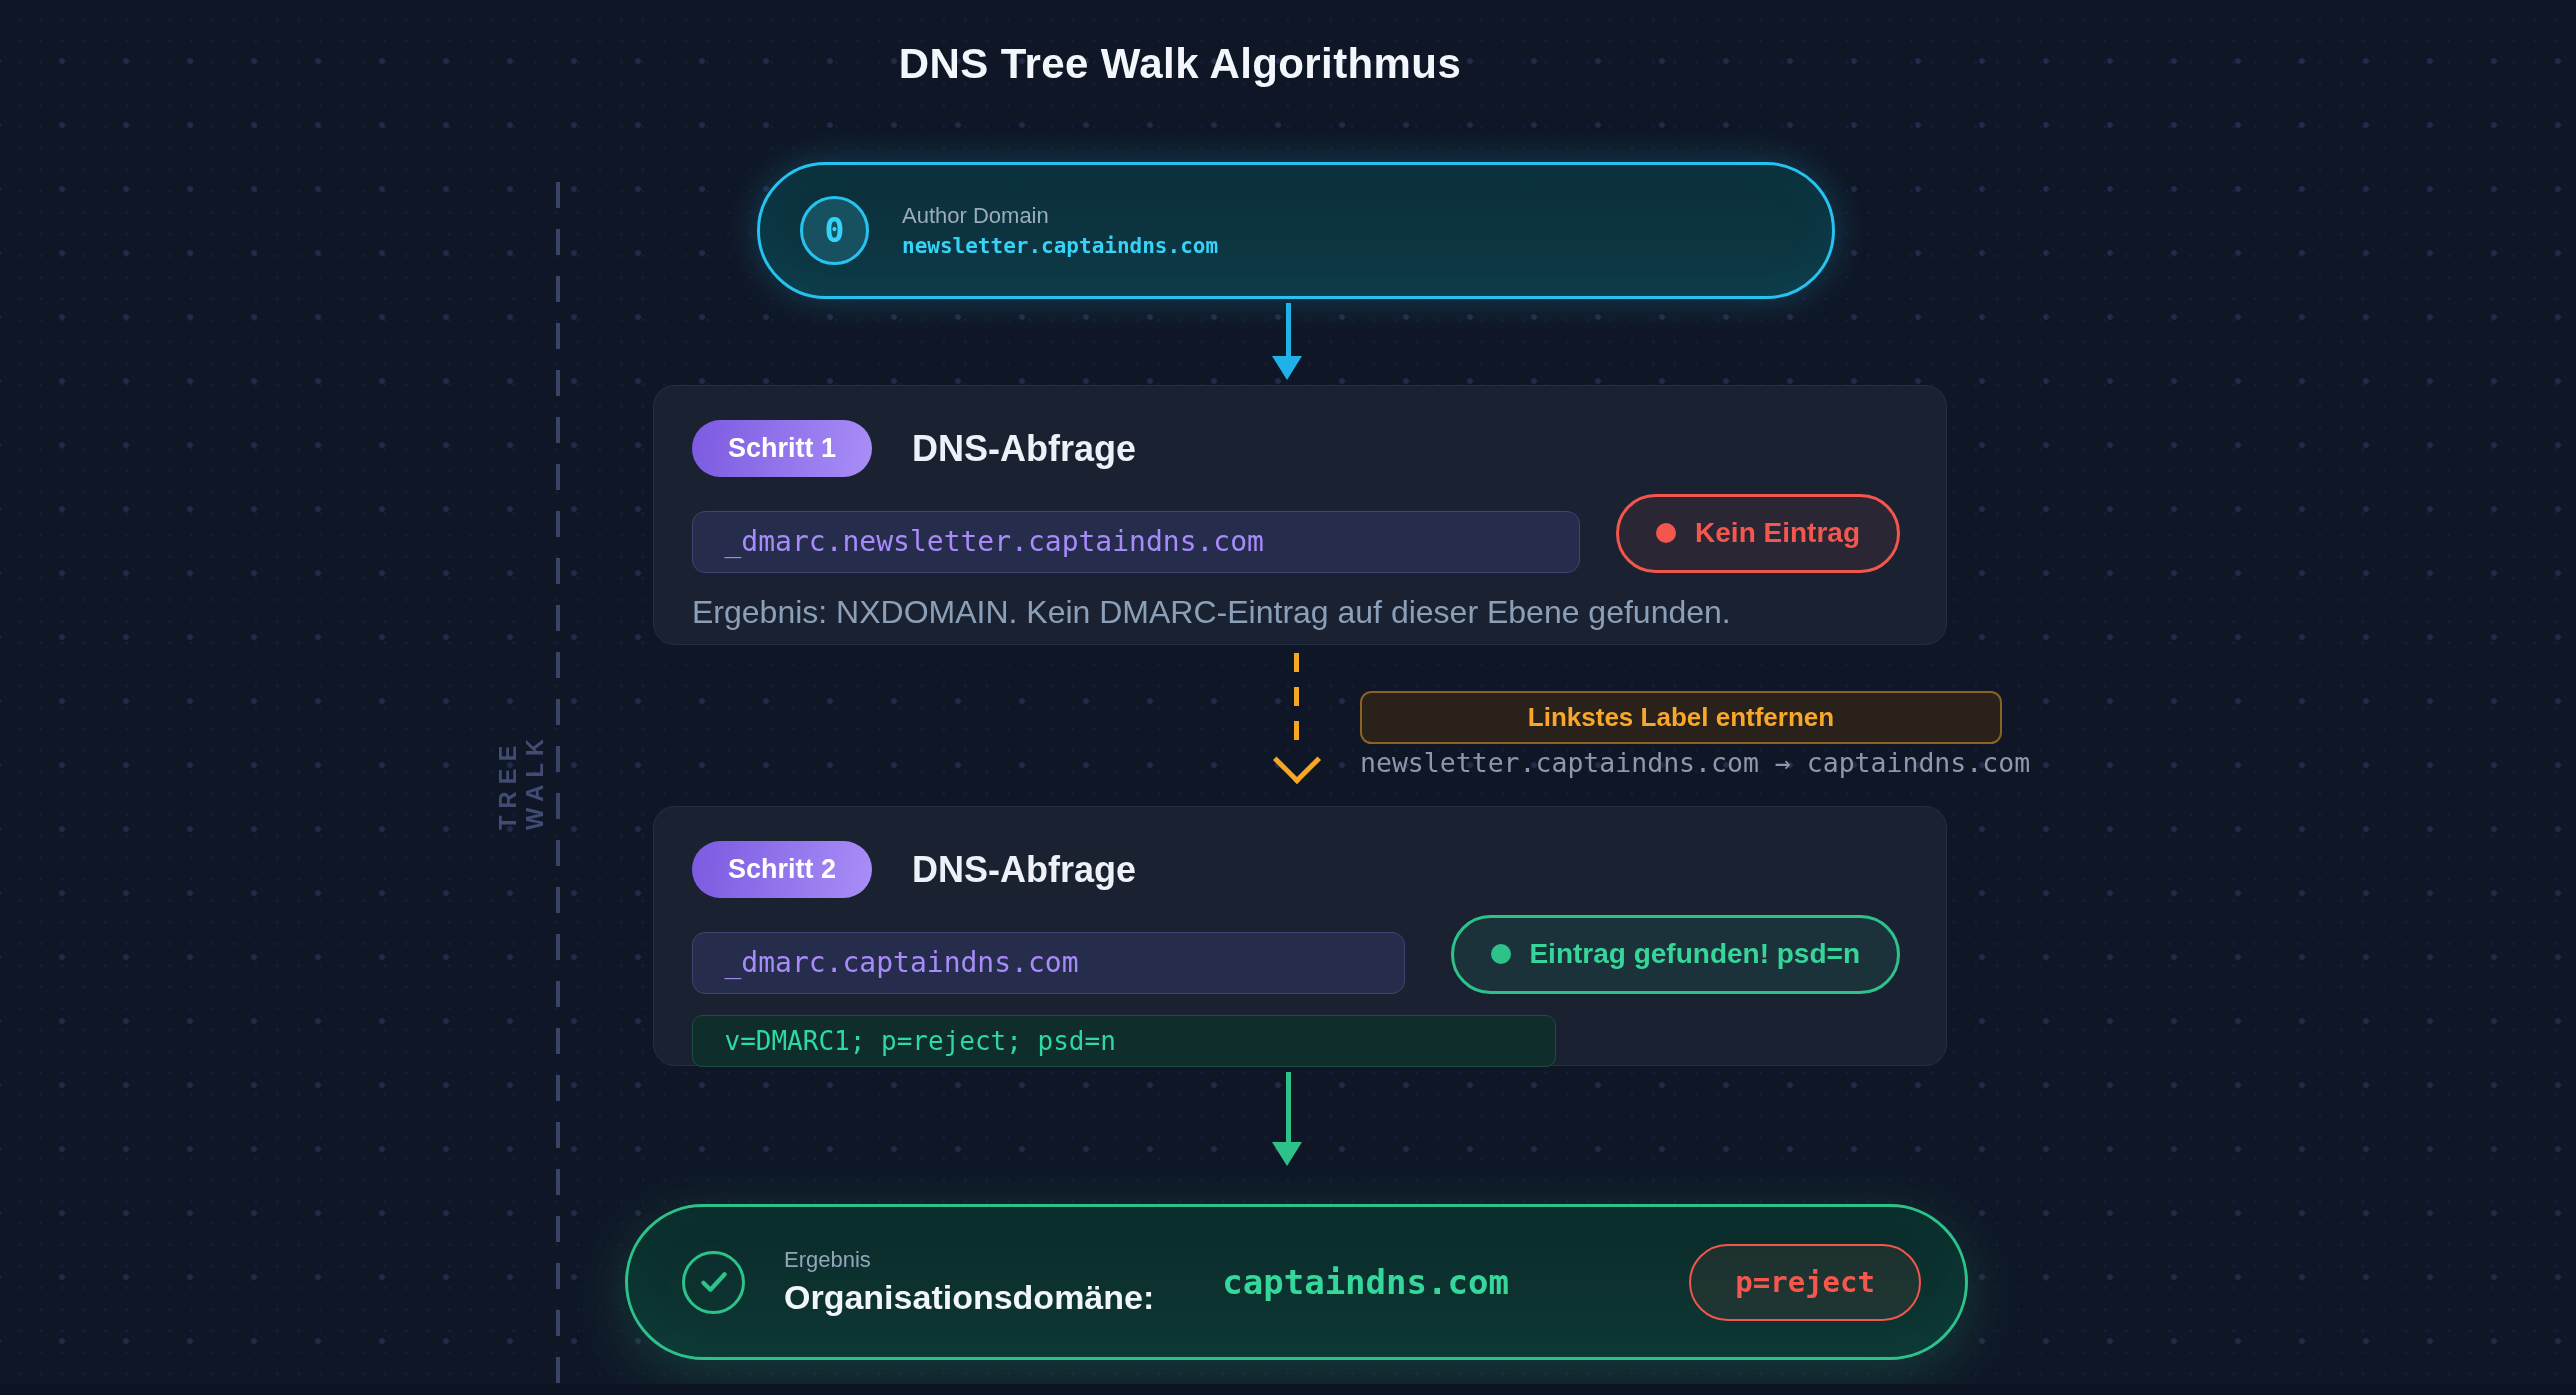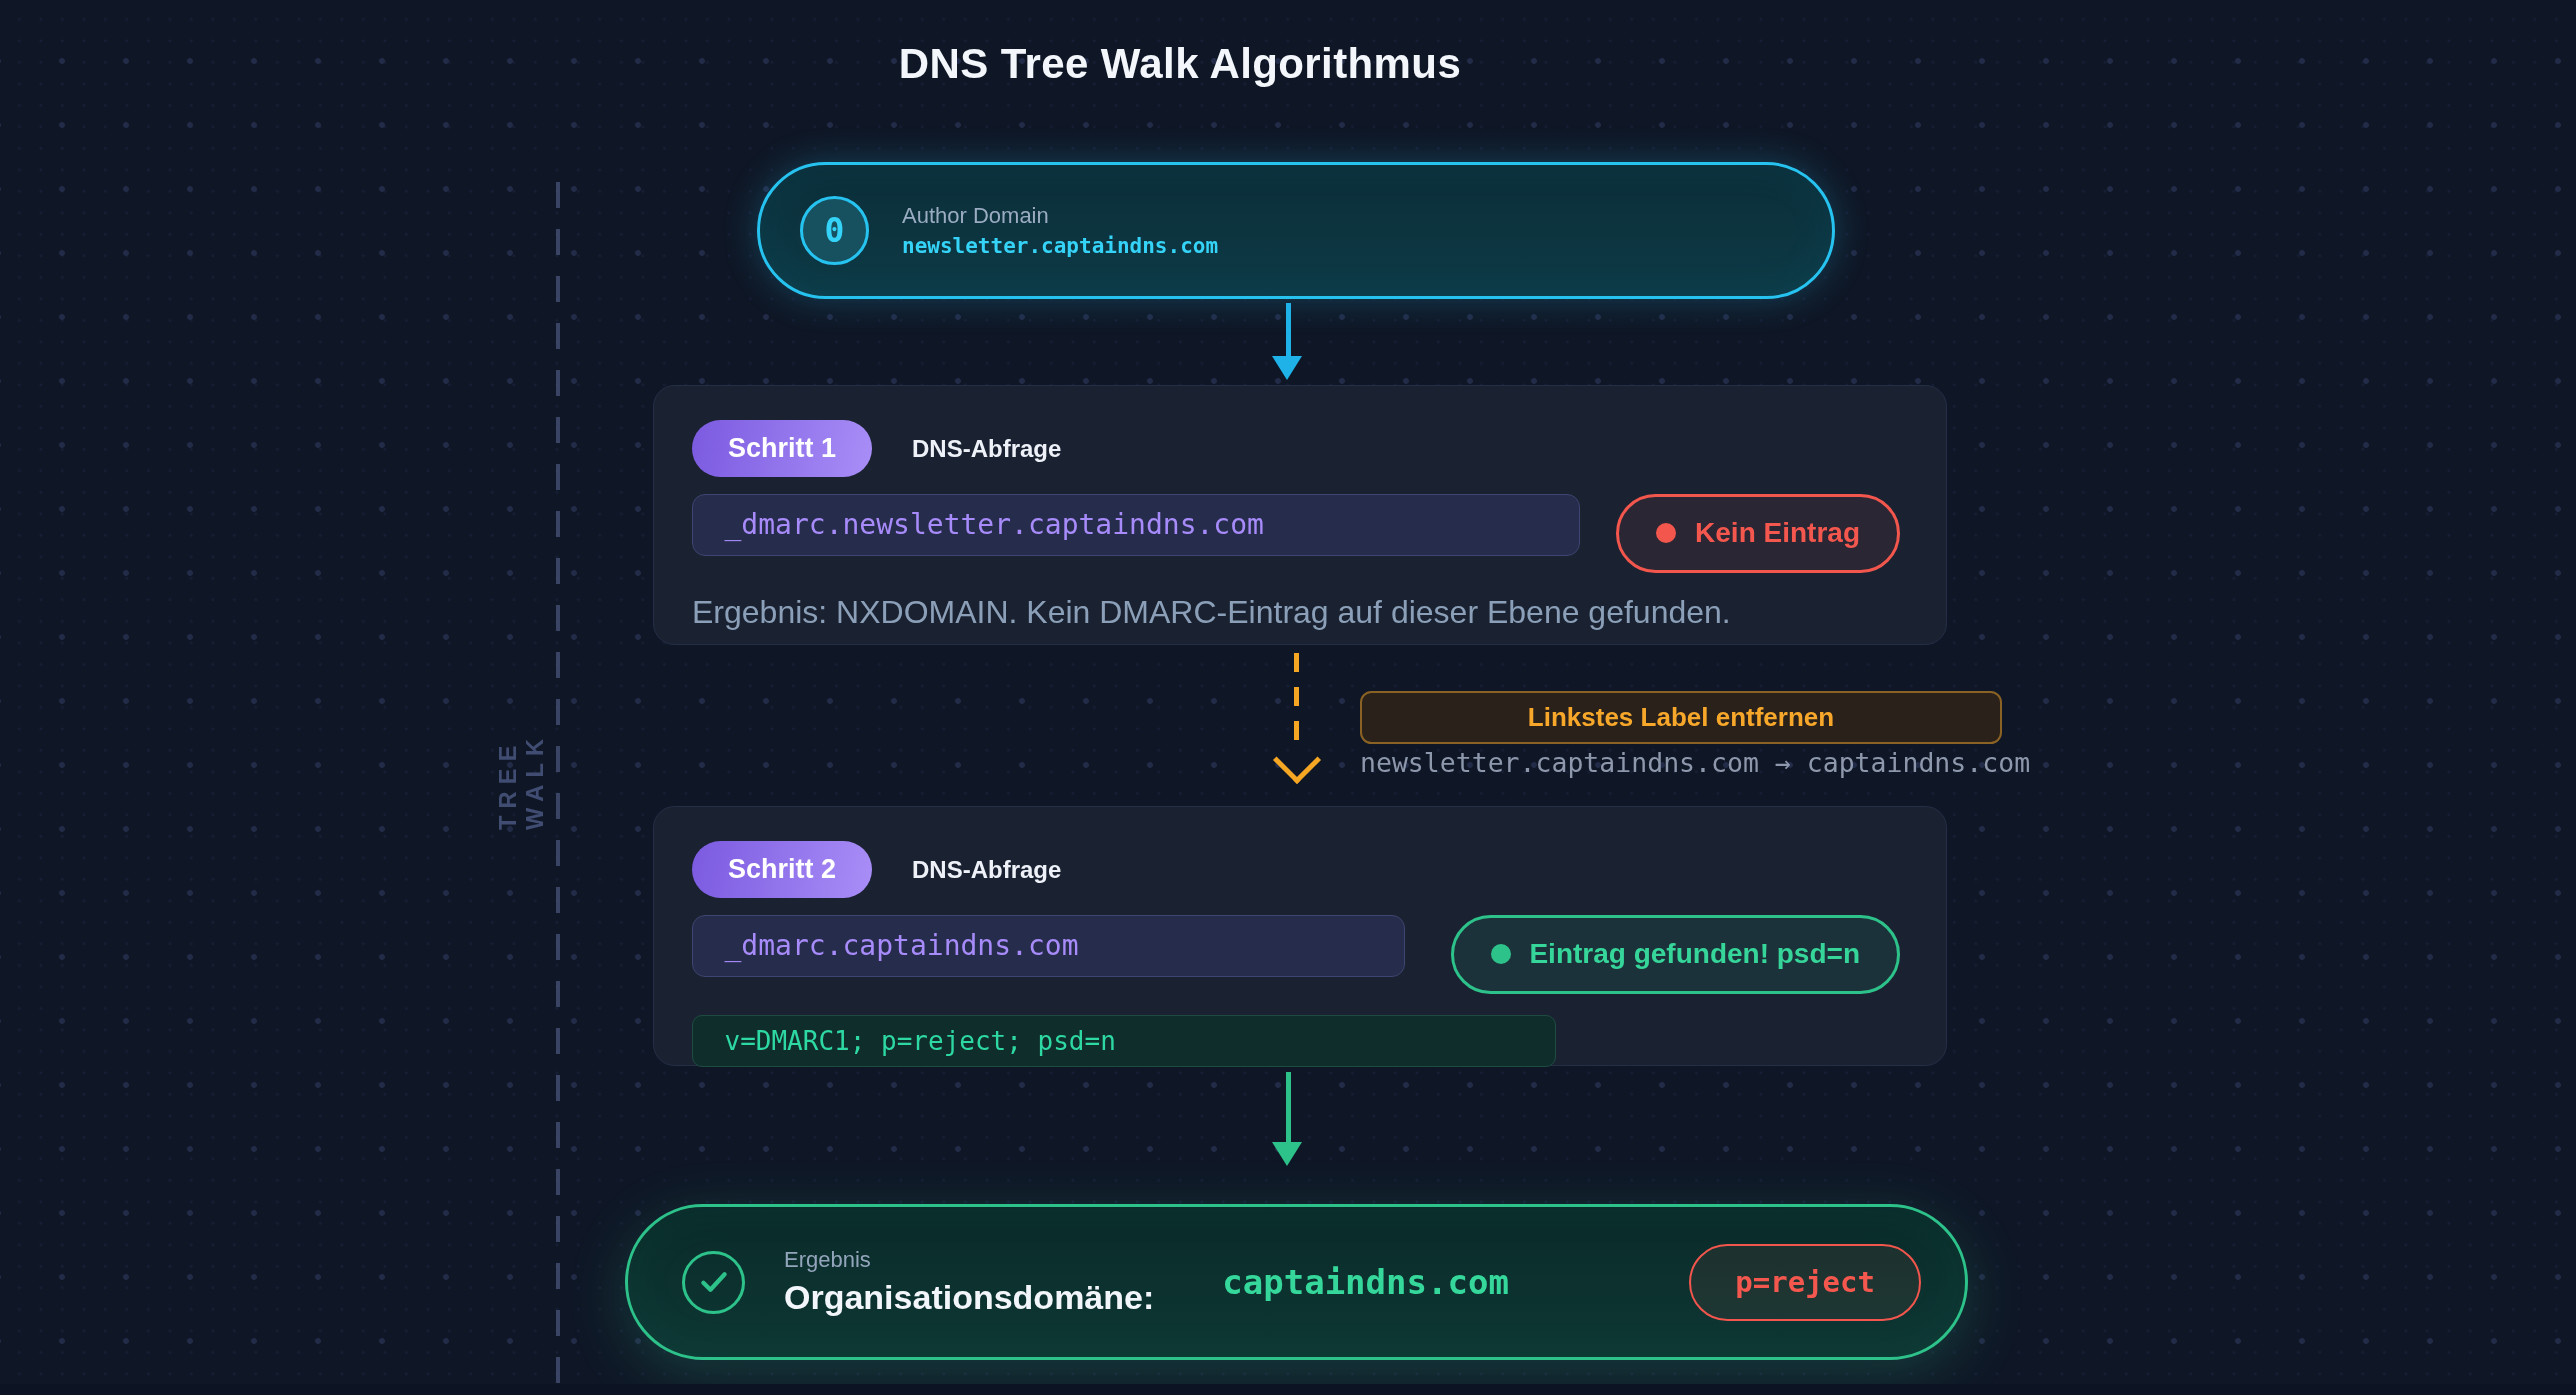--- a/index.html
+++ b/index.html
@@ -55,22 +55,22 @@
   
   .card{position:absolute;left:653px;width:1294px;height:260px;box-sizing:border-box;
     background:#1a2231;border:1.4px solid #242e46;border-radius:21.5px;
     padding:34px 46px 0 38px;}
   .card.step1{top:385px;}
   .card.step2{top:806px;}
   .card-head{display:flex;align-items:center;gap:40px;}
   .step-badge{height:57px;padding:0 36px;border-radius:715px;display:flex;align-items:center;
     background:linear-gradient(100deg,#7b5ae0 0%,#a98ef7 100%);
     color:#ffffff;font-size:27px;font-weight:700;flex:none;}
-  .card-title{font-size:24px;font-weight:700;color:#eef2f8;}
-  .query-row{display:flex;align-items:flex-start;justify-content:space-between;margin-top:16.5px;}
+  .card-title{font-size:36px;font-weight:700;color:#eef2f8;}
+  .query-row{display:flex;align-items:flex-end;justify-content:space-between;margin-top:16.5px;}
   .query-box{height:62px;box-sizing:border-box;background:#262c4b;border:1.4px solid #3d4570;
     border-radius:13px;display:flex;align-items:center;padding:0 31.5px;
     font-size:28px;color:#a78bfa;}
   .step1 .query-box{width:888px;}
   .step2 .query-box{width:713px;}
   .status-badge{height:79px;box-sizing:border-box;border-radius:715px;display:flex;
     align-items:center;gap:18.6px;padding:0 37px;font-size:28px;font-weight:700;flex:none;}
   .status-bad{border:3.6px solid #f2564d;background:rgba(242,86,77,.08);color:#f4574e;}
   .status-good{border:3.6px solid #2ec28b;background:rgba(46,194,139,.10);color:#36d69a;font-weight:600;}
   .dot{width:20px;height:20px;border-radius:50%;flex:none;}

